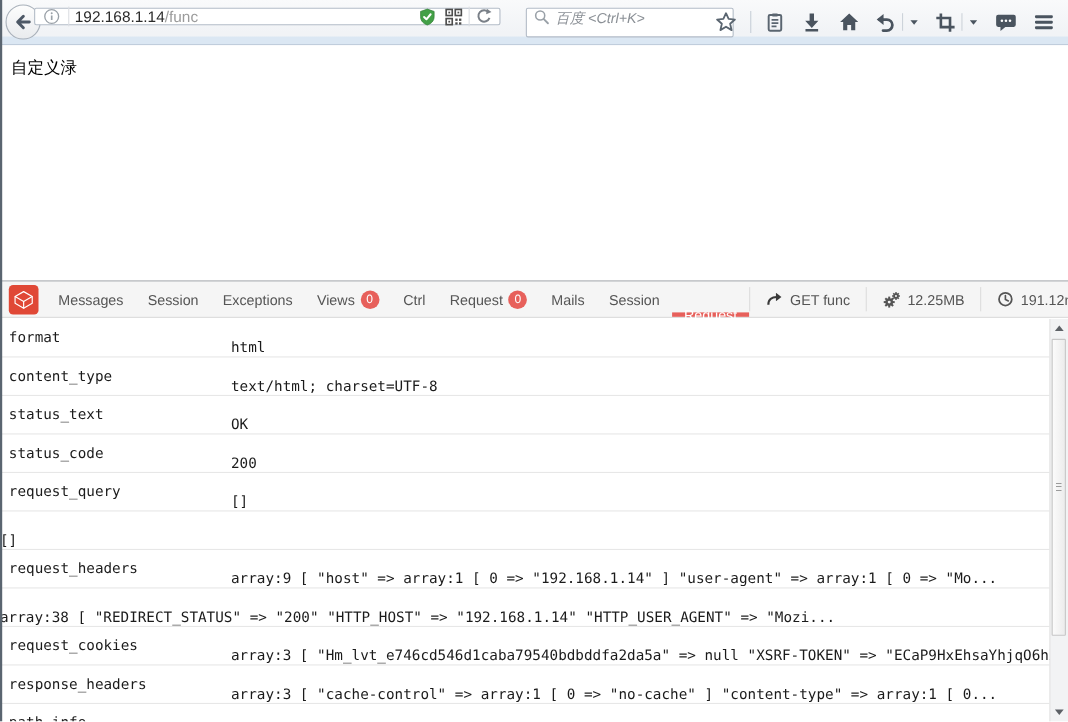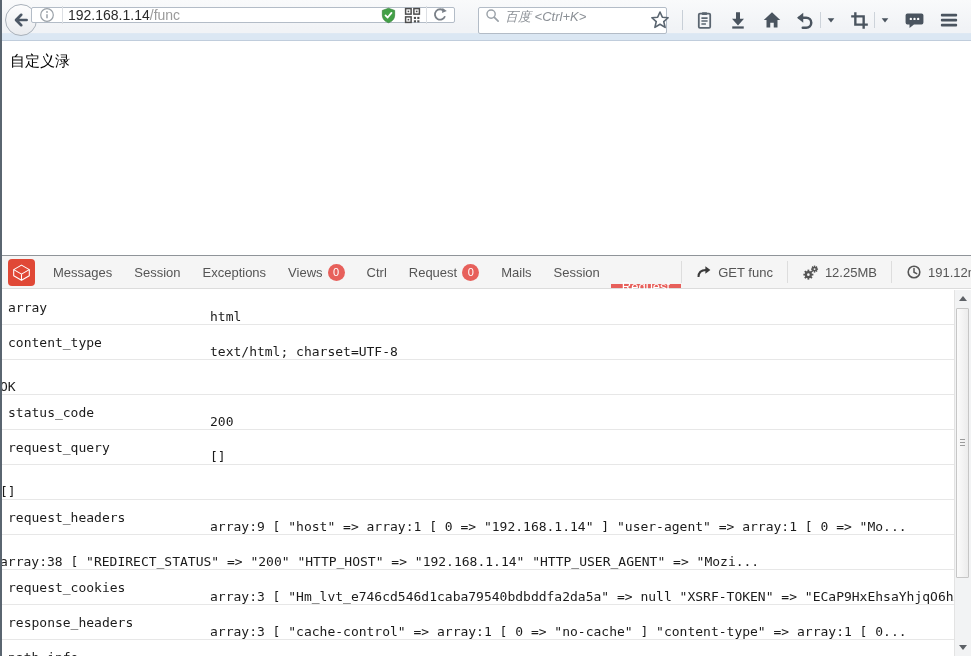--- a/index.html
+++ b/index.html
@@ -310,30 +310,31 @@
               <path d="M8 4.6 V8.2 L10.7 9.6" stroke="#555" stroke-width="1.5" fill="none" stroke-linecap="round"></path>
             </svg>
         </span>
         <span>191.12ms</span>
       </span>
 
     </div>
 
     <div class="db-body">
   <div class="db-row">
-    <span class="k">array</span>
+    <span class="k">format</span>
     <span class="v">html</span>
   </div>
 
   <div class="db-row">
     <span class="k">content_type</span>
     <span class="v">text/html; charset=UTF-8</span>
   </div>
 
   <div class="db-row">
+    <span class="k">status_text</span>
     <span class="v">OK</span>
   </div>
 
   <div class="db-row">
     <span class="k">status_code</span>
     <span class="v">200</span>
   </div>
 
   <div class="db-row">
     <span class="k">request_query</span>

